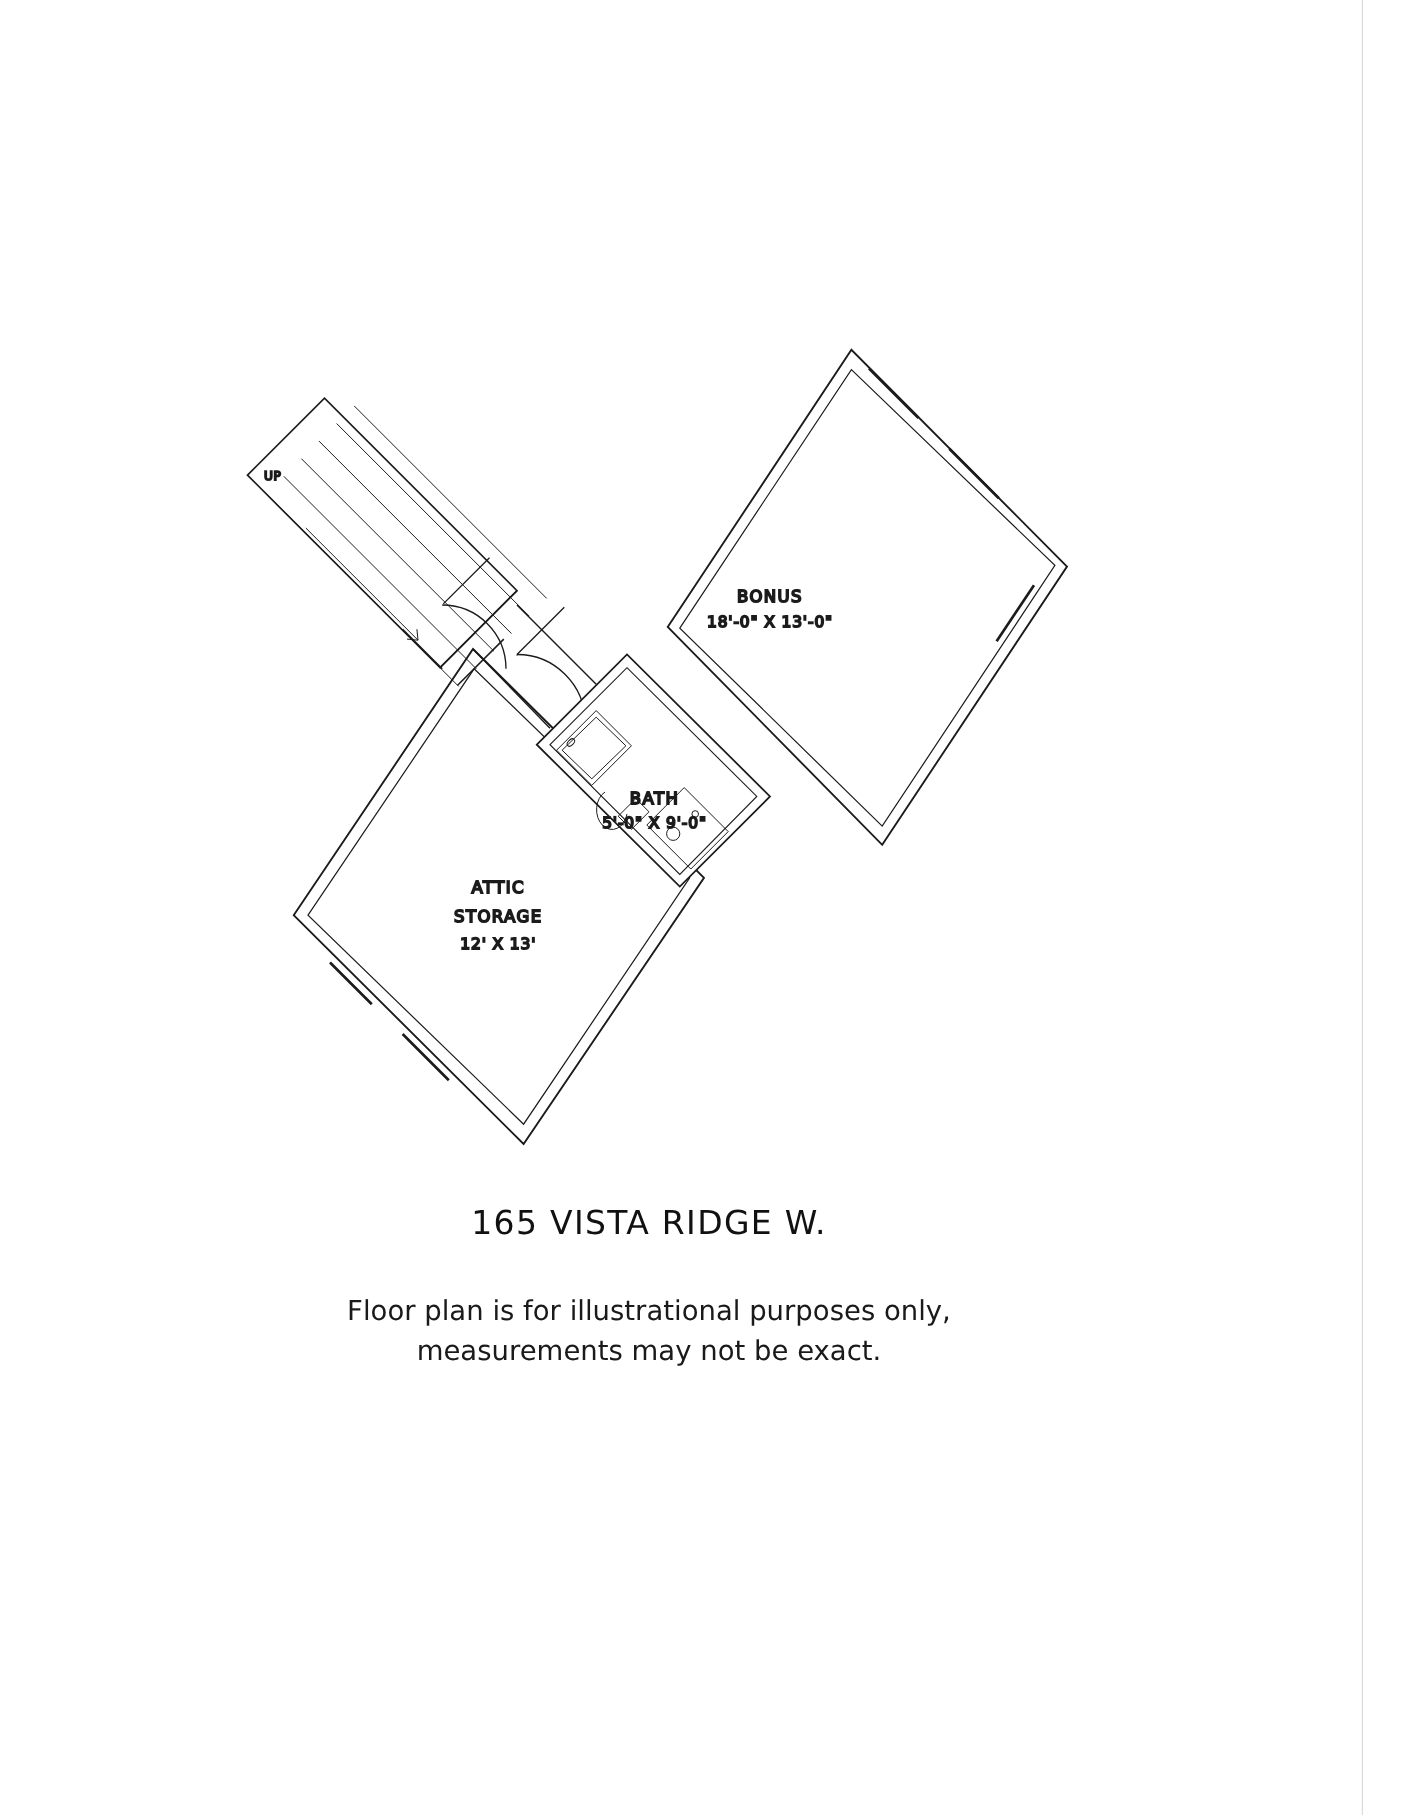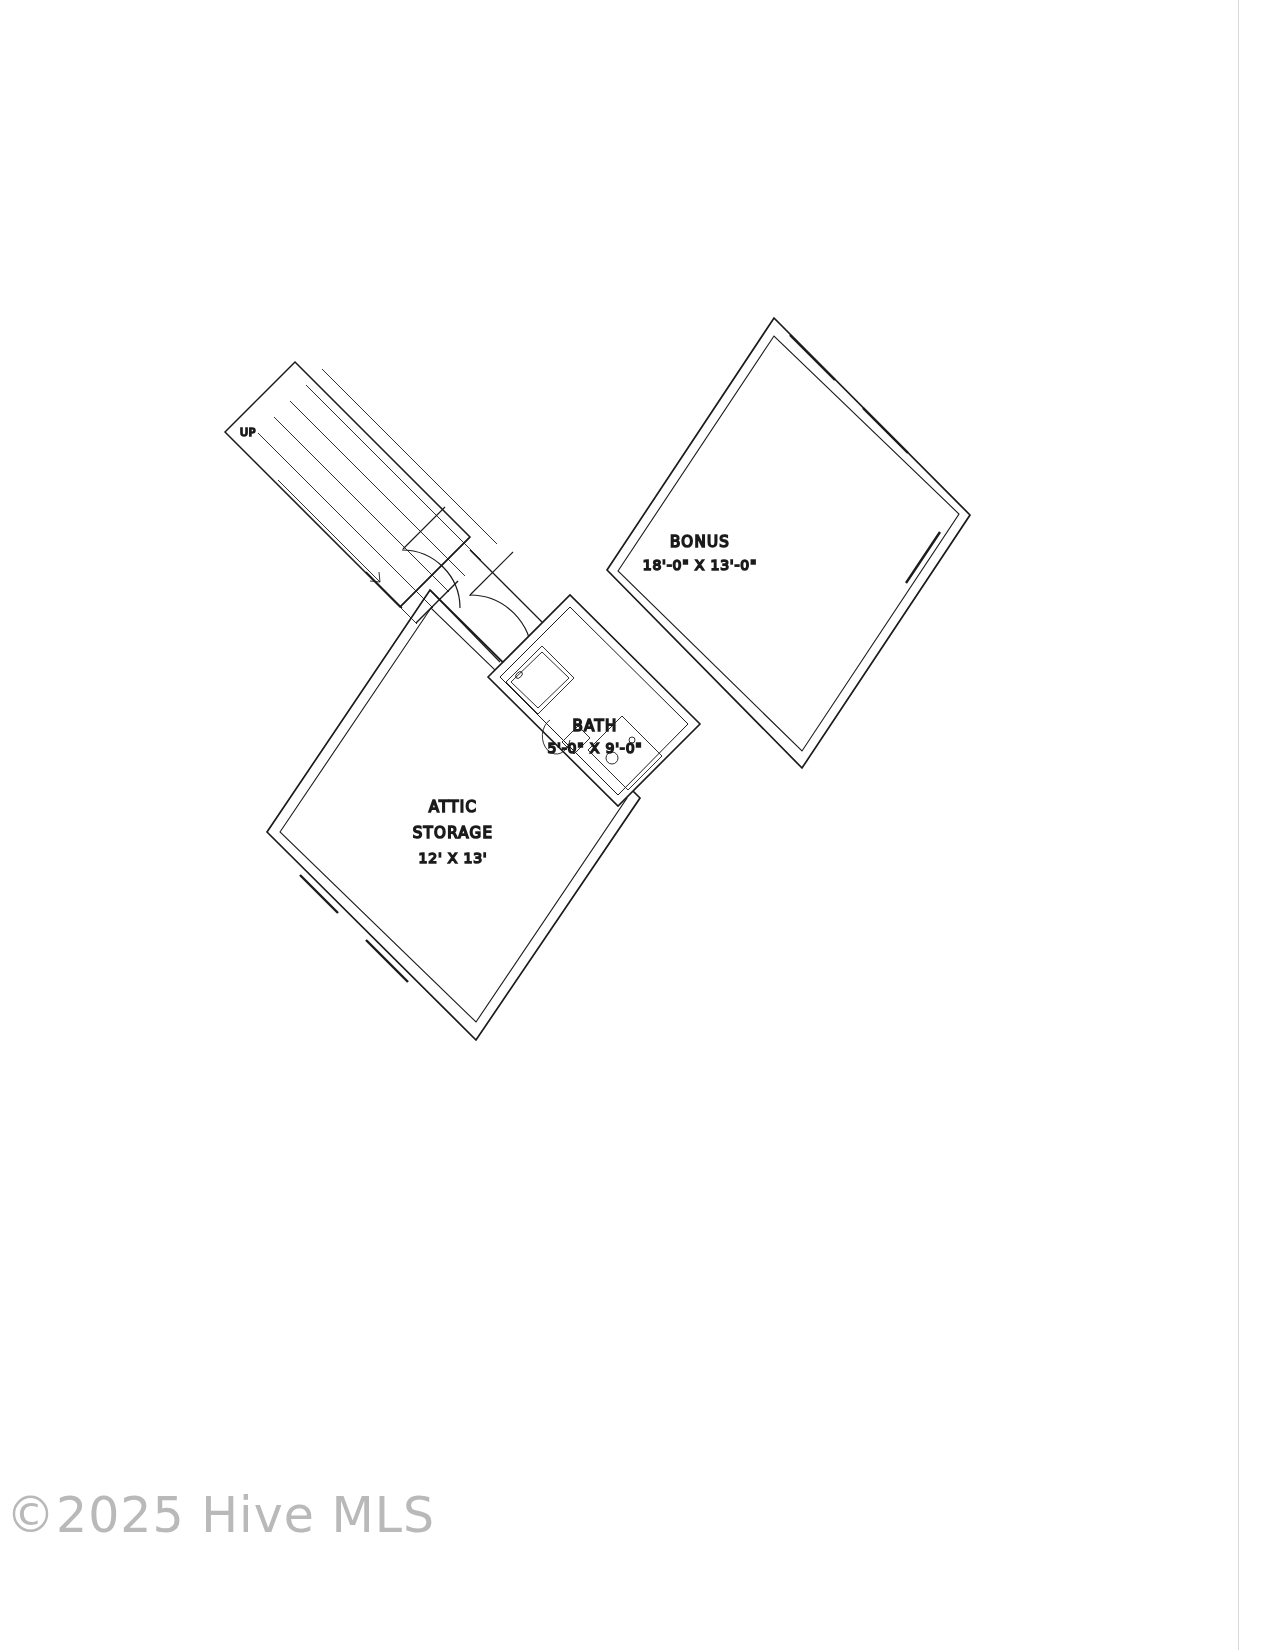--- a/index.html
+++ b/index.html
@@ -183,16 +183,20 @@
 
       <text class="room-label" x="425" y="481" text-anchor="middle">BATH</text>
       <text class="room-dim" x="425" y="503" text-anchor="middle">5'-0" X 9'-0"</text>
 
       <text class="room-label" x="283" y="562" text-anchor="middle">ATTIC</text>
       <text class="room-label" x="283" y="588" text-anchor="middle">STORAGE</text>
       <text class="room-dim" x="283" y="613" text-anchor="middle">12' X 13'</text>
     </g>
   </svg>
 
-
-  <div class="watermark">©2025 Hive MLS</div>
+  <div class="caption-block">
+    <div class="addr">165 VISTA RIDGE W.</div>
+    <div class="disclaimer">Floor plan is for illustrational purposes only,</div>
+    <div class="disclaimer">measurements may not be exact.</div>
+  </div>
+
 
 </div>
 
 </body></html>

